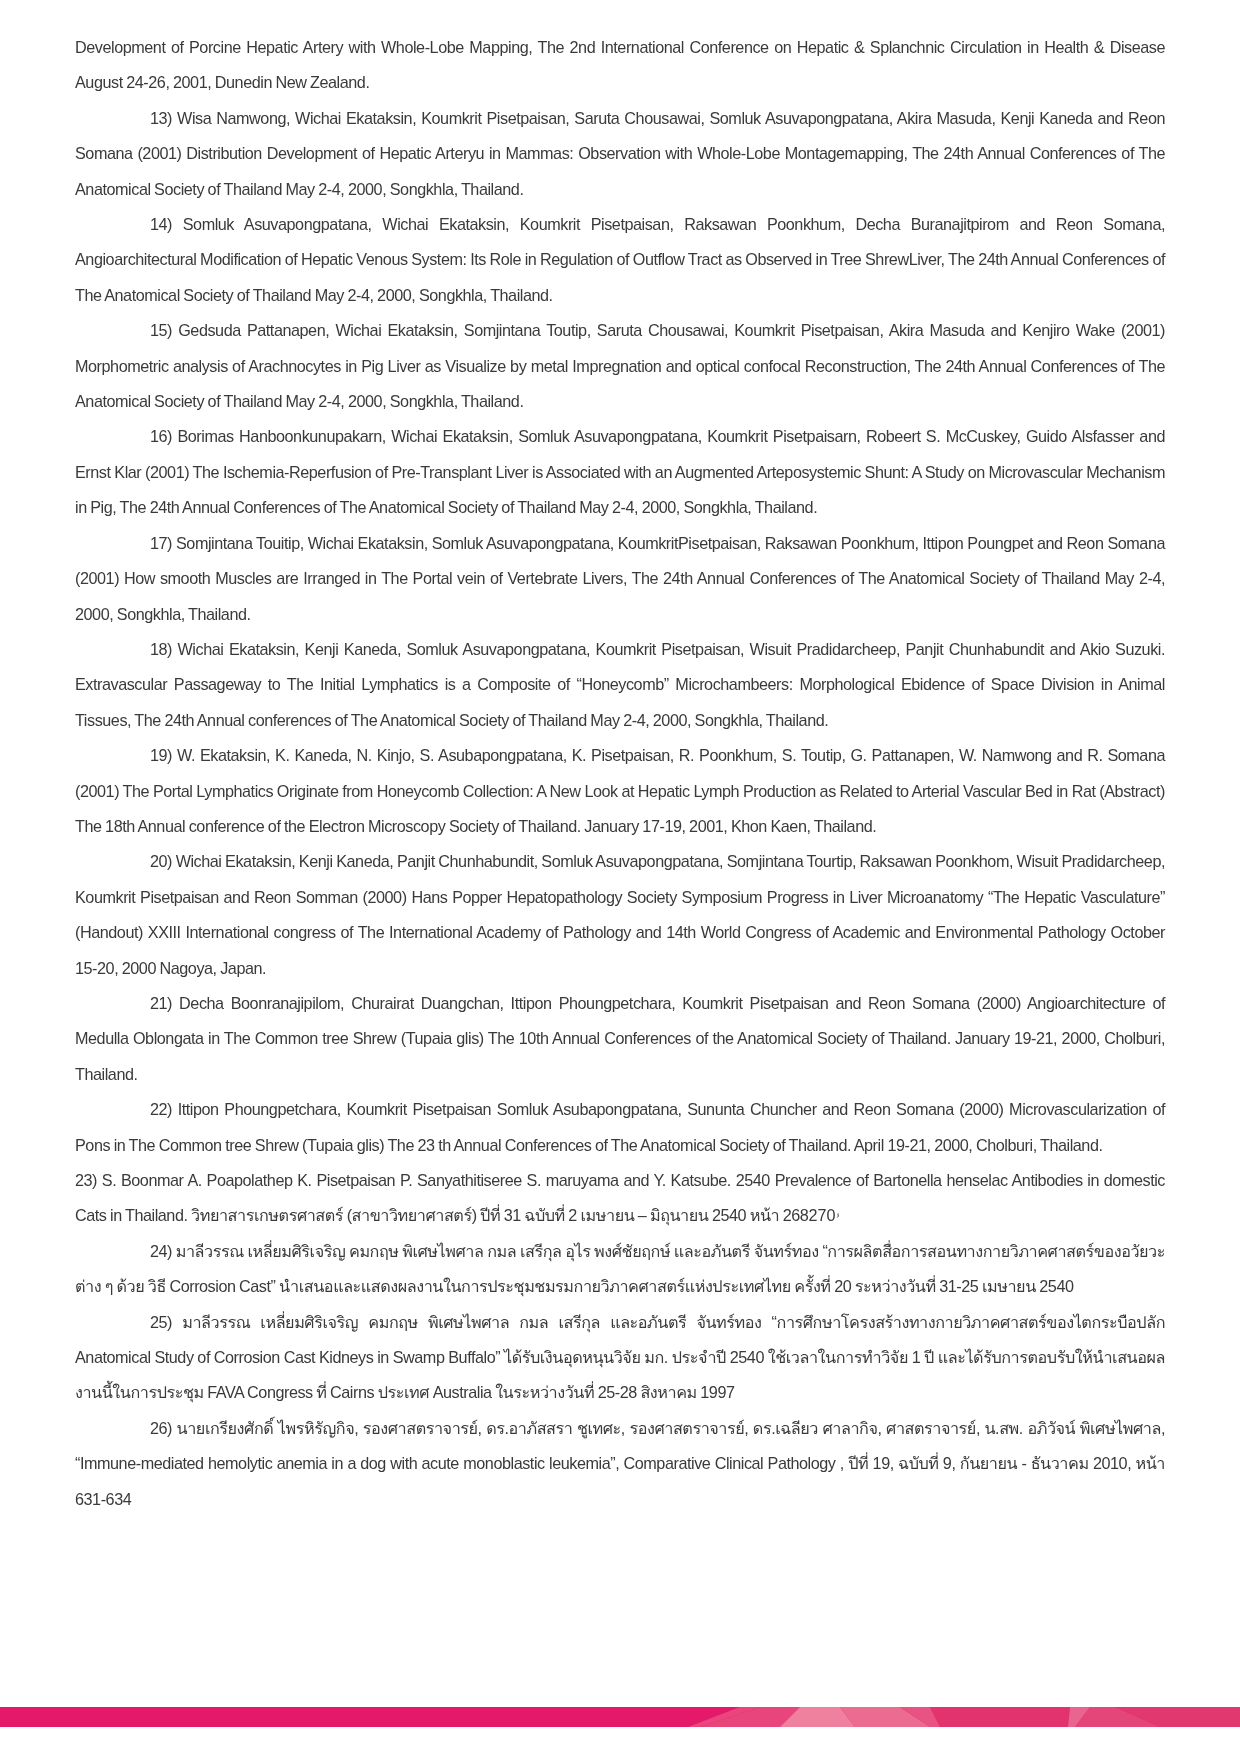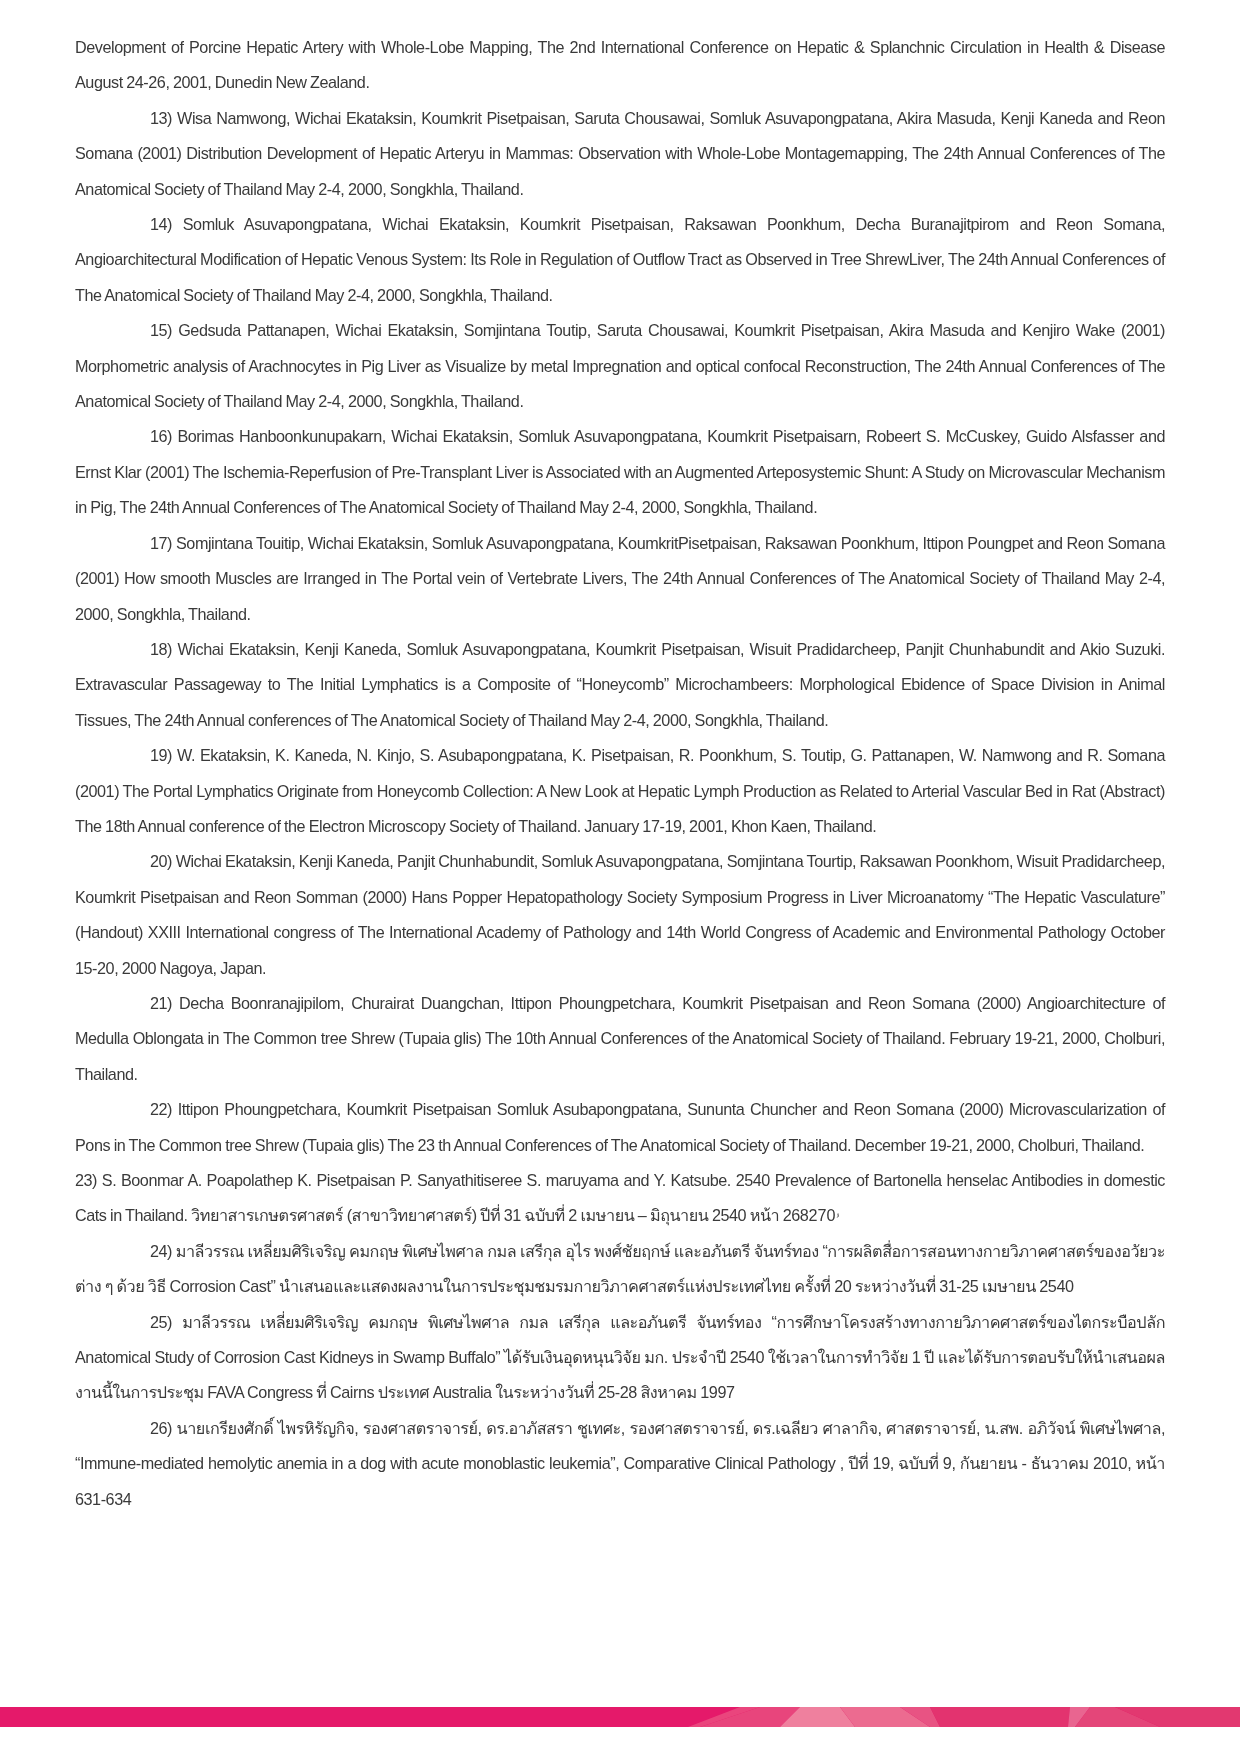--- a/index.html
+++ b/index.html
@@ -25,22 +25,22 @@
 <div class="page">
   <p class="ref noindent">Development of Porcine Hepatic Artery with Whole-Lobe Mapping,  The 2nd International Conference on Hepatic &amp; Splanchnic Circulation in Health &amp; Disease August 24-26, 2001, Dunedin New Zealand.</p>
   <p class="ref indent">13) Wisa Namwong, Wichai Ekataksin, Koumkrit Pisetpaisan, Saruta Chousawai, Somluk Asuvapongpatana, Akira Masuda, Kenji Kaneda and Reon Somana (2001) Distribution Development of Hepatic Arteryu in Mammas: Observation with Whole-Lobe Montagemapping, The 24th Annual Conferences of The Anatomical Society of Thailand May 2-4, 2000, Songkhla, Thailand.</p>
   <p class="ref indent">14) Somluk Asuvapongpatana,  Wichai Ekataksin, Koumkrit Pisetpaisan, Raksawan Poonkhum, Decha Buranajitpirom and Reon Somana,  Angioarchitectural Modification of Hepatic Venous System:  Its Role in Regulation of Outflow Tract as Observed in Tree ShrewLiver, The 24th Annual Conferences of The Anatomical Society of Thailand May 2-4, 2000, Songkhla, Thailand.</p>
   <p class="ref indent">15) Gedsuda Pattanapen,  Wichai Ekataksin,  Somjintana Toutip, Saruta Chousawai, Koumkrit Pisetpaisan,  Akira Masuda and Kenjiro Wake (2001) Morphometric analysis of Arachnocytes in Pig Liver as Visualize by metal Impregnation and optical confocal Reconstruction, The 24th Annual Conferences of The Anatomical Society of Thailand May 2-4, 2000, Songkhla, Thailand.</p>
   <p class="ref indent">16) Borimas Hanboonkunupakarn, Wichai Ekataksin,  Somluk Asuvapongpatana, Koumkrit  Pisetpaisarn,  Robeert S. McCuskey, Guido Alsfasser and Ernst Klar (2001) The Ischemia-Reperfusion of Pre-Transplant Liver is Associated with an Augmented Arteposystemic Shunt: A Study on Microvascular Mechanism in Pig,  The 24th Annual Conferences of The Anatomical Society of Thailand May 2-4, 2000, Songkhla, Thailand.</p>
   <p class="ref indent">17) Somjintana Touitip, Wichai Ekataksin, Somluk Asuvapongpatana, KoumkritPisetpaisan, Raksawan Poonkhum, Ittipon Poungpet and Reon Somana (2001) How smooth Muscles are Irranged in The Portal vein of Vertebrate Livers, The 24th Annual Conferences of The Anatomical Society of Thailand May 2-4, 2000, Songkhla, Thailand.</p>
   <p class="ref indent">18) Wichai Ekataksin,   Kenji Kaneda, Somluk Asuvapongpatana, Koumkrit Pisetpaisan,  Wisuit Pradidarcheep, Panjit Chunhabundit and Akio Suzuki. Extravascular Passageway to The Initial Lymphatics is a Composite of  “Honeycomb” Microchambeers: Morphological Ebidence of Space Division in Animal Tissues, The 24th Annual conferences of The Anatomical Society of Thailand May 2-4, 2000, Songkhla, Thailand.</p>
   <p class="ref indent">19) W.  Ekataksin, K. Kaneda, N. Kinjo, S. Asubapongpatana, K. Pisetpaisan, R. Poonkhum, S. Toutip, G. Pattanapen, W. Namwong and R. Somana (2001) The Portal Lymphatics Originate from Honeycomb Collection: A New Look at Hepatic Lymph Production as Related to Arterial Vascular Bed in Rat (Abstract) The 18th Annual conference of the Electron Microscopy Society of Thailand. January 17-19, 2001, Khon Kaen, Thailand.</p>
   <p class="ref indent">20) Wichai Ekataksin, Kenji Kaneda, Panjit Chunhabundit, Somluk Asuvapongpatana,  Somjintana Tourtip, Raksawan Poonkhom, Wisuit Pradidarcheep, Koumkrit Pisetpaisan and Reon Somman (2000) Hans Popper Hepatopathology Society Symposium Progress in Liver Microanatomy “The Hepatic Vasculature” (Handout) XXIII International congress of The International Academy of Pathology and 14th World Congress of Academic and Environmental Pathology October 15-20, 2000 Nagoya, Japan.</p>
-  <p class="ref indent">21) Decha Boonranajipilom, Churairat Duangchan, Ittipon Phoungpetchara, Koumkrit Pisetpaisan and Reon Somana (2000) Angioarchitecture of Medulla Oblongata in The Common tree Shrew (Tupaia glis) The 10th Annual Conferences of the Anatomical Society of Thailand.  February 19-21, 2000, Cholburi, Thailand.</p>
-  <p class="ref indent">22) Ittipon Phoungpetchara, Koumkrit Pisetpaisan Somluk Asubapongpatana, Sununta Chuncher and Reon Somana (2000) Microvascularization of Pons in The Common tree Shrew (Tupaia glis)  The 23 th   Annual Conferences of The Anatomical Society of Thailand. December 19-21, 2000, Cholburi, Thailand.</p>
+  <p class="ref indent">21) Decha Boonranajipilom, Churairat Duangchan, Ittipon Phoungpetchara, Koumkrit Pisetpaisan and Reon Somana (2000) Angioarchitecture of Medulla Oblongata in The Common tree Shrew (Tupaia glis) The 10th Annual Conferences of the Anatomical Society of Thailand.  January 19-21, 2000, Cholburi, Thailand.</p>
+  <p class="ref indent">22) Ittipon Phoungpetchara, Koumkrit Pisetpaisan Somluk Asubapongpatana, Sununta Chuncher and Reon Somana (2000) Microvascularization of Pons in The Common tree Shrew (Tupaia glis)  The 23 th   Annual Conferences of The Anatomical Society of Thailand. April 19-21, 2000, Cholburi, Thailand.</p>
   <p class="ref noindent">23) S. Boonmar A. Poapolathep K. Pisetpaisan P. Sanyathitiseree S. maruyama and Y. Katsube.  2540 Prevalence of Bartonella henselac Antibodies in domestic Cats in Thailand.  วิทยาสารเกษตรศาสตร์ (สาขาวิทยาศาสตร์) ปีที่ 31 ฉบับที่ 2 เมษายน – มิถุนายน 2540 หน้า 268ۥ270</p>
   <p class="ref indent">24) มาลีวรรณ  เหลี่ยมศิริเจริญ  คมกฤษ  พิเศษไพศาล  กมล  เสรีกุล  อุไร  พงศ์ชัยฤกษ์  และอภันตรี  จันทร์ทอง “การผลิตสื่อการสอนทางกายวิภาคศาสตร์ของอวัยวะต่าง ๆ ด้วย วิธี Corrosion Cast” นำเสนอและแสดงผลงานในการประชุมชมรมกายวิภาคศาสตร์แห่งประเทศไทย ครั้งที่ 20 ระหว่างวันที่ 31-25 เมษายน 2540</p>
   <p class="ref indent">25) มาลีวรรณ  เหลี่ยมศิริเจริญ คมกฤษ  พิเศษไพศาล กมล  เสรีกุล และอภันตรี  จันทร์ทอง “การศึกษาโครงสร้างทางกายวิภาคศาสตร์ของไตกระบือปลัก Anatomical Study of Corrosion Cast Kidneys in Swamp Buffalo”  ได้รับเงินอุดหนุนวิจัย มก. ประจำปี 2540 ใช้เวลาในการทำวิจัย 1 ปี และได้รับการตอบรับให้นำเสนอผลงานนี้ในการประชุม FAVA Congress ที่ Cairns ประเทศ Australia ในระหว่างวันที่ 25-28 สิงหาคม 1997</p>
   <p class="ref indent">26) นายเกรียงศักดิ์ ไพรหิรัญกิจ, รองศาสตราจารย์, ดร.อาภัสสรา ชูเทศะ, รองศาสตราจารย์, ดร.เฉลียว ศาลากิจ, ศาสตราจารย์, น.สพ. อภิวัจน์ พิเศษไพศาล, “Immune-mediated hemolytic anemia in a dog with acute monoblastic leukemia”, Comparative Clinical Pathology , ปีที่ 19, ฉบับที่ 9, กันยายน - ธันวาคม 2010, หน้า 631-634</p>
 </div>
 
 <div class="footer-bar">
   <svg width="1240" height="20" viewBox="0 0 1240 20">
     <rect x="0" y="0" width="1240" height="20" fill="#e5196a"></rect>
     <polygon points="688,20 740,0 760,0 700,20" fill="#ea4a80" opacity="0.9"></polygon>

